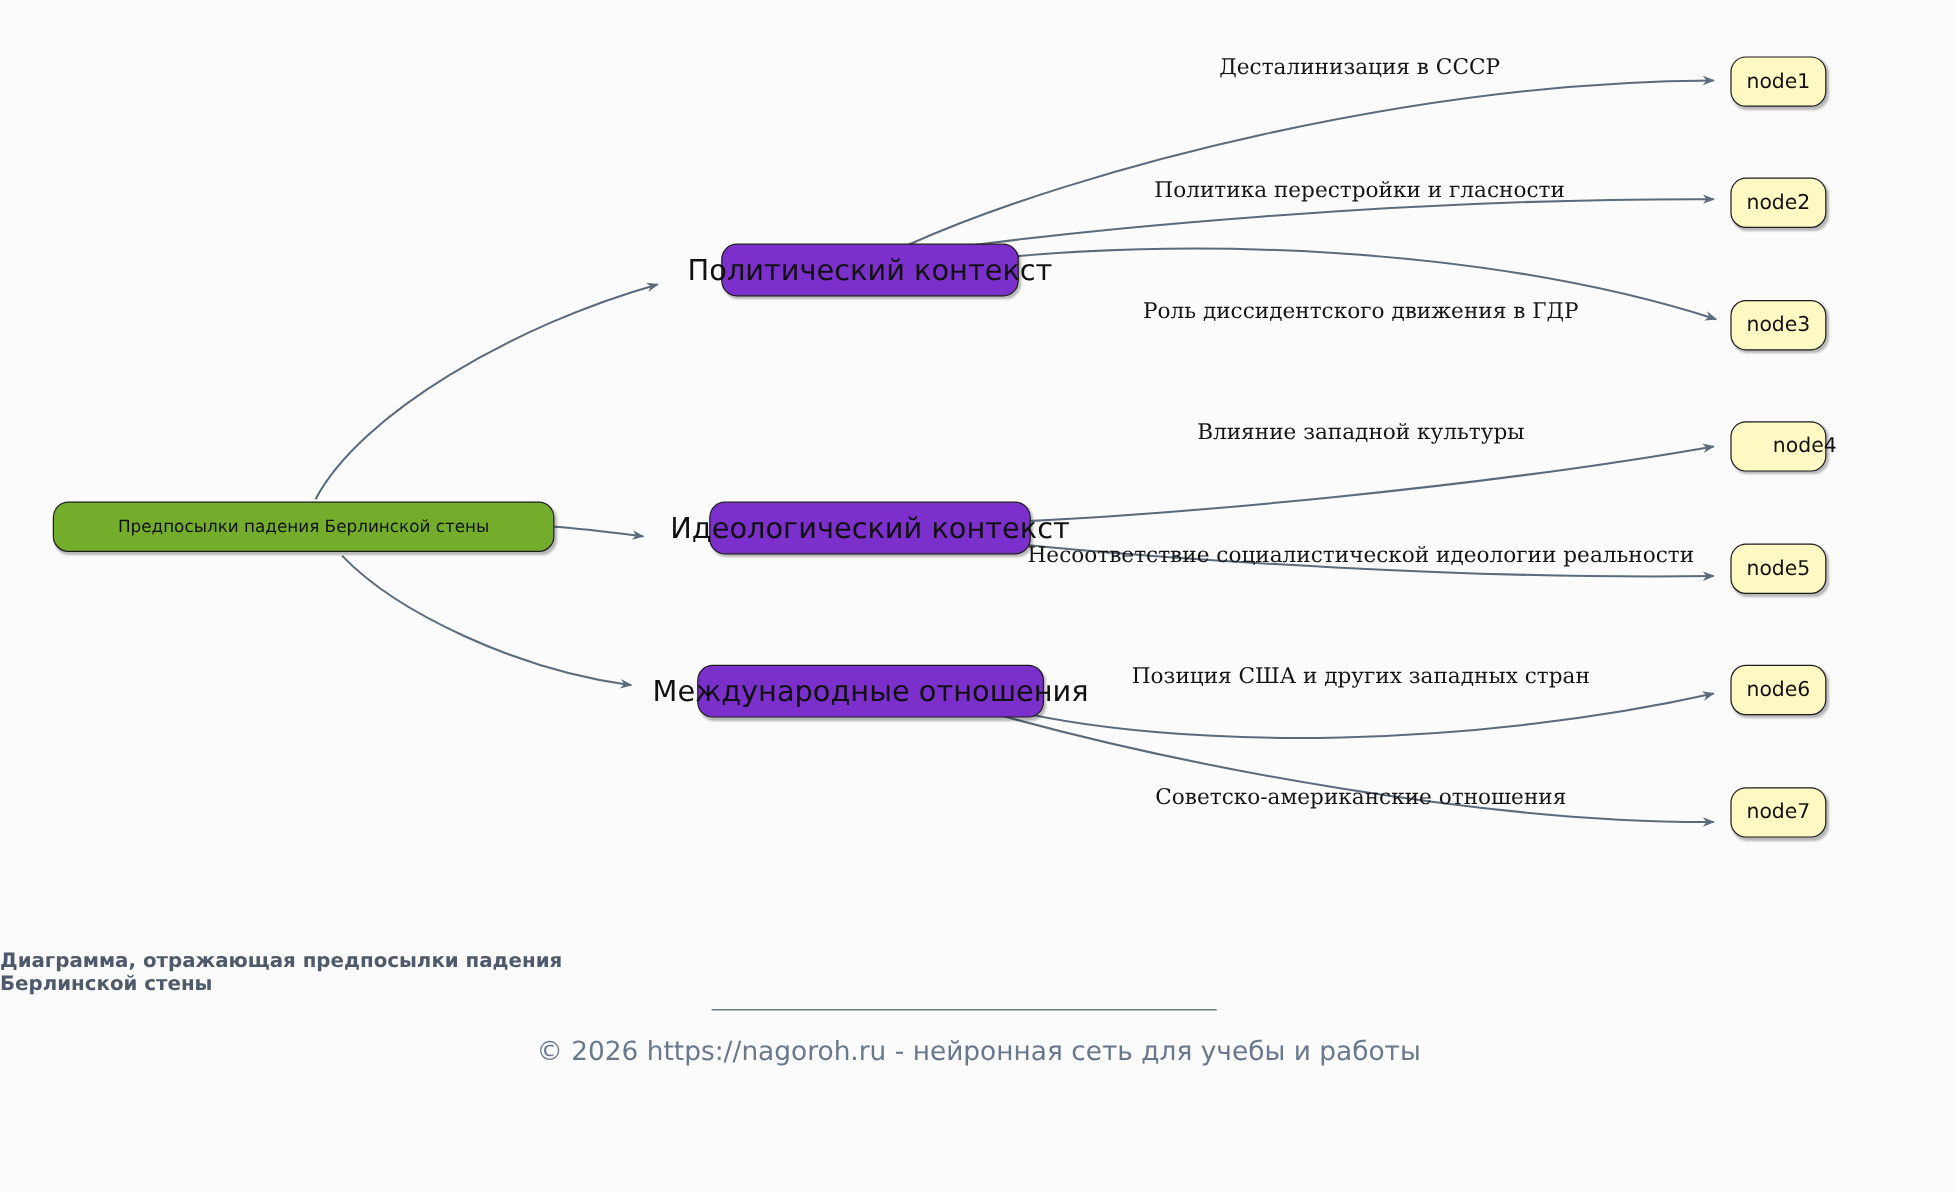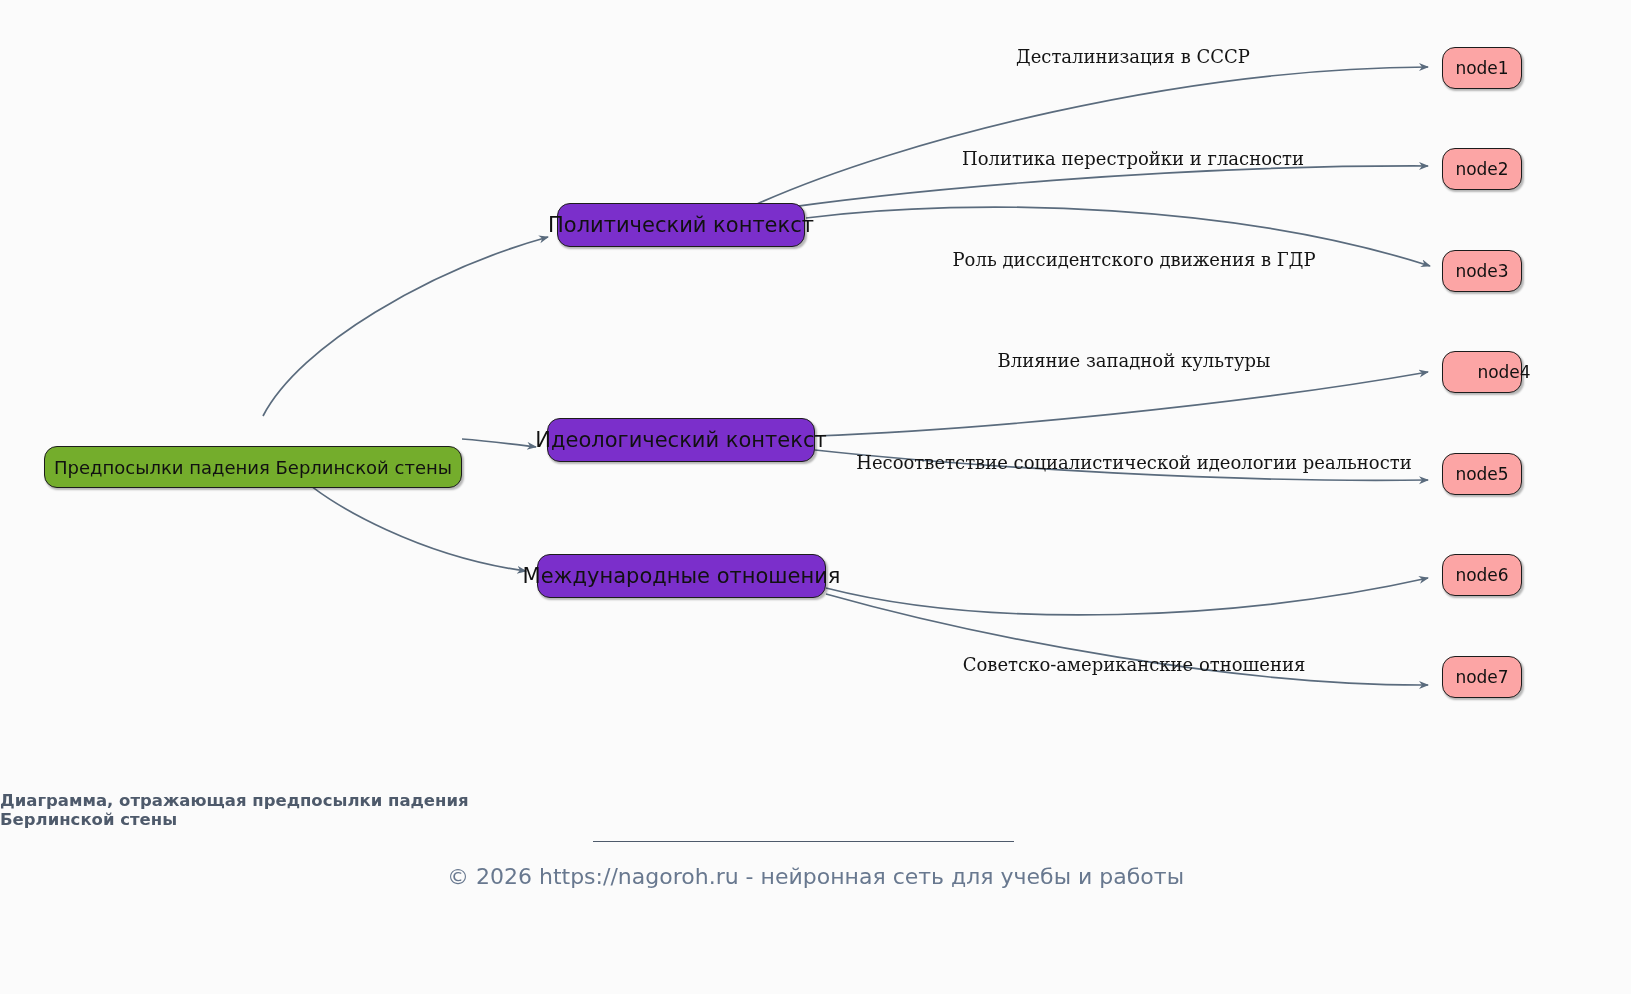--- a/index.html
+++ b/index.html
@@ -30,33 +30,33 @@
     align-items: center;
     justify-content: center;
     white-space: nowrap;
     border-radius: 13px;
     border: 1.6px solid #1c1c1c;
     color: #111111;
     font-family: "DejaVu Sans", "Liberation Sans", sans-serif;
   }
   .node-root {
     background: #74ad2c;
-    font-size: 18px;
+    font-size: 14px;
     height: 42px;
     box-shadow: 1.5px 2px 2px rgba(0,0,0,0.28);
-    margin-top: 28px;
   }
   .node-branch {
     background: #7b2fcb;
-    font-size: 21px;
+    font-size: 24px;
     height: 44px;
     box-shadow: 1.5px 2px 2px rgba(0,0,0,0.28);
+    margin-left: 44px;
   }
   .node-leaf {
-    background: #fca5a5;
+    background: #fef9c3;
     font-size: 17px;
     height: 42px;
     box-shadow: 1.5px 2px 2px rgba(0,0,0,0.28);
   }
   .edge-label {
     position: absolute;
     font-family: "DejaVu Serif", "Liberation Serif", serif;
     font-size: 18px;
     color: #141414;
     white-space: nowrap;
@@ -152,20 +152,21 @@
   </div>
   <div class="node node-leaf" style="left:1442px; top:656px; width:80px;">
     <span>node7</span>
   </div>
 
   <div class="edge-label" style="left:1133px; top:46px;">Десталинизация в СССР</div>
   <div class="edge-label" style="left:1133px; top:148px;">Политика перестройки и гласности</div>
   <div class="edge-label" style="left:1134px; top:249px;">Роль диссидентского движения в ГДР</div>
   <div class="edge-label" style="left:1134px; top:350px;">Влияние западной культуры</div>
   <div class="edge-label" style="left:1134px; top:452px;">Несоответствие социалистической идеологии реальности</div>
+  <div class="edge-label" style="left:1134px; top:553px;">Позиция США и других западных стран</div>
   <div class="edge-label" style="left:1134px; top:654px;">Советско-американские отношения</div>
 
   <div class="caption" style="top:791px;">Диаграмма, отражающая предпосылки падения</div>
   <div class="caption" style="top:810px;">Берлинской стены</div>
   <div class="caption-rule" style="left:593px; top:841px; width:421px;"></div>
 
   <div class="footer" style="top:864px;">© 2026 https://nagoroh.ru - нейронная сеть для учебы и работы</div>
 
 </div>
 

